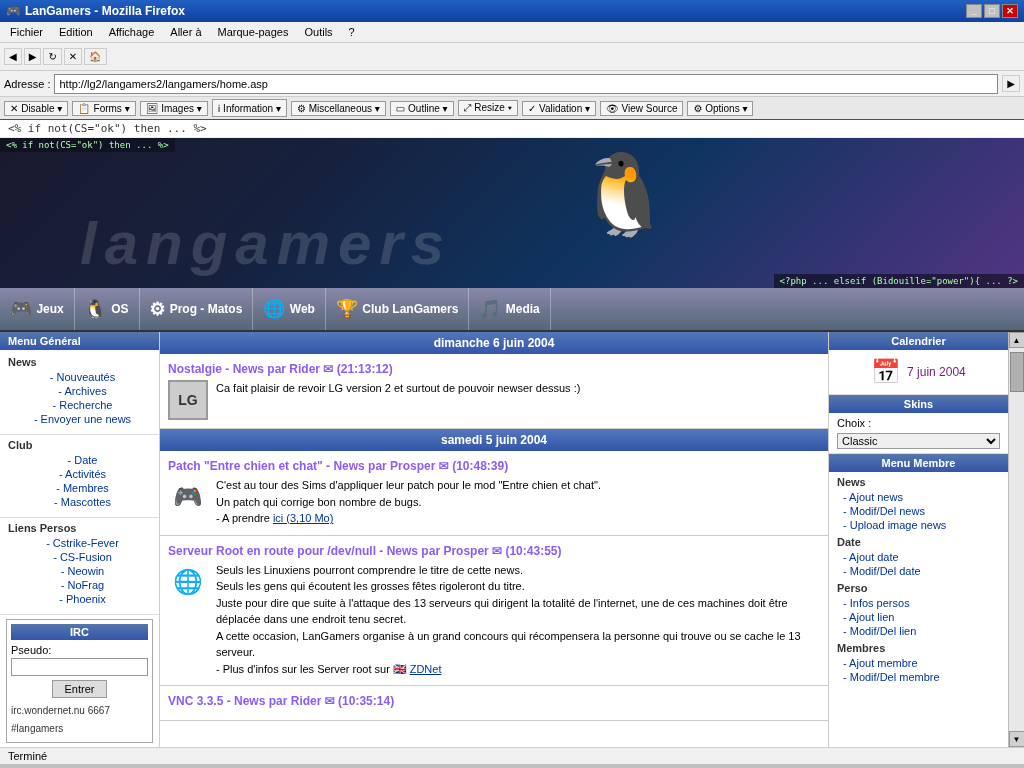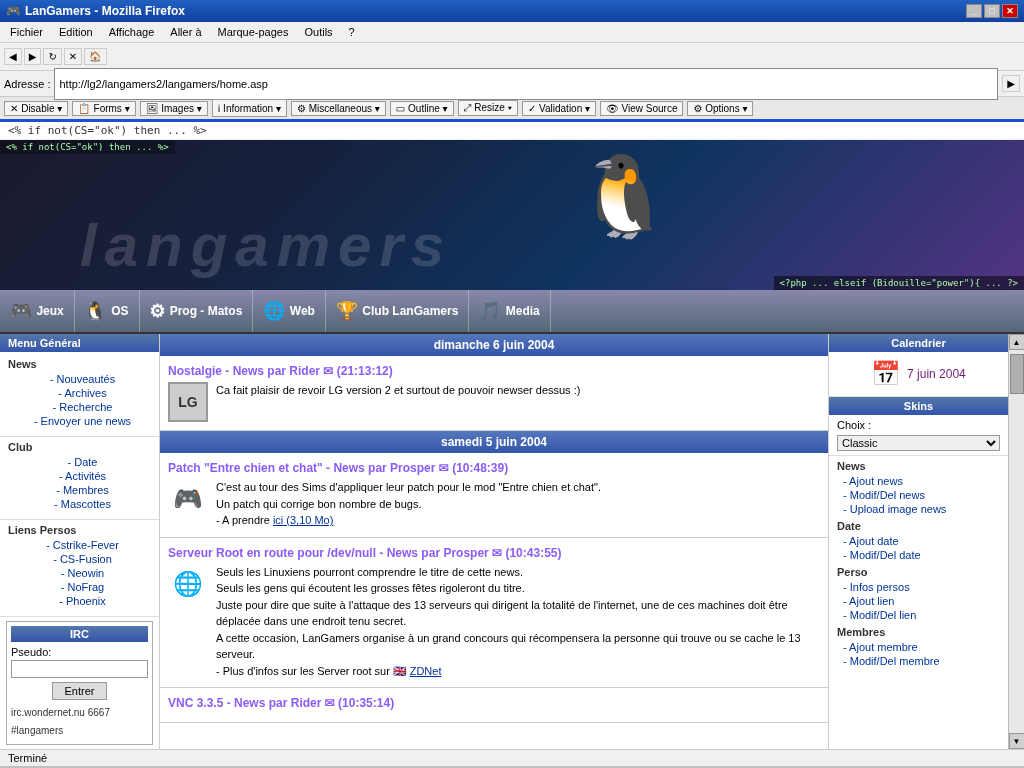--- a/index.html
+++ b/index.html
@@ -68,30 +68,30 @@
       align-items: center;
       padding: 2px 4px;
       background: #f0f0f0;
       border-bottom: 1px solid #ccc;
       height: 26px;
       gap: 4px;
     }
     .address-label { font-size: 11px; }
     .address-input {
       flex: 1;
-      height: 32px;
+      height: 20px;
       border: 1px solid #888;
       padding: 0 4px;
       font-size: 11px;
     }
 
     
     .dev-toolbar {
       background: #e8e8e8;
-      border-bottom: 3px solid #1d4ed8;
+      border-bottom: 1px solid #1d4ed8;
       display: flex;
       flex-wrap: wrap;
       padding: 2px 4px;
       gap: 4px;
       font-size: 10px;
       align-items: center;
     }
     .dev-btn {
       padding: 1px 5px;
       border: 1px solid #999;
@@ -599,20 +599,21 @@
           <div class="skins-label">Choix :</div>
           <select class="skins-select">
             <option>Classic</option>
             <option>Dark</option>
             <option>Light</option>
           </select>
         </div>
       </div>
 
       <div>
+        <div class="right-section-header">Menu Membre</div>
 
         <span class="member-section-title">News</span>
         <a class="member-link">- Ajout news</a>
         <a class="member-link">- Modif/Del news</a>
         <a class="member-link">- Upload image news</a>
 
         <span class="member-section-title">Date</span>
         <a class="member-link">- Ajout date</a>
         <a class="member-link">- Modif/Del date</a>
 

